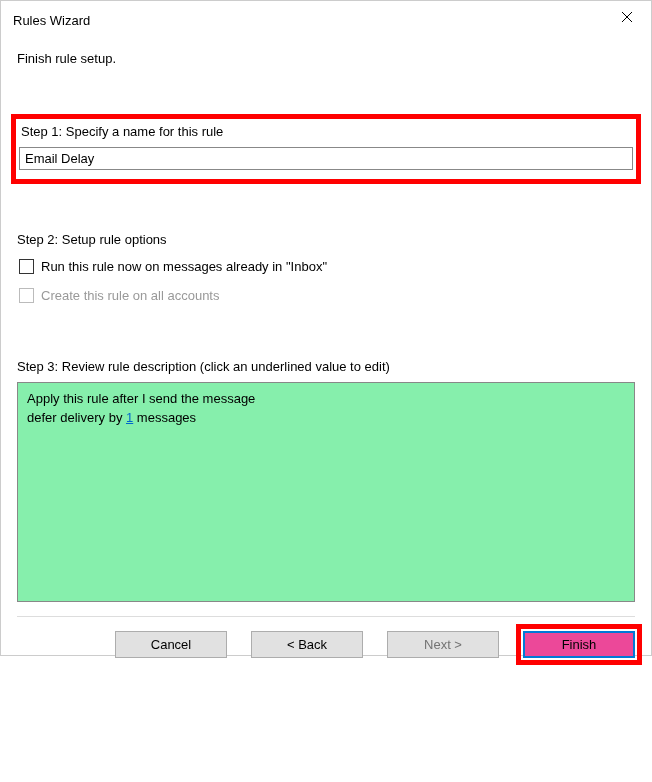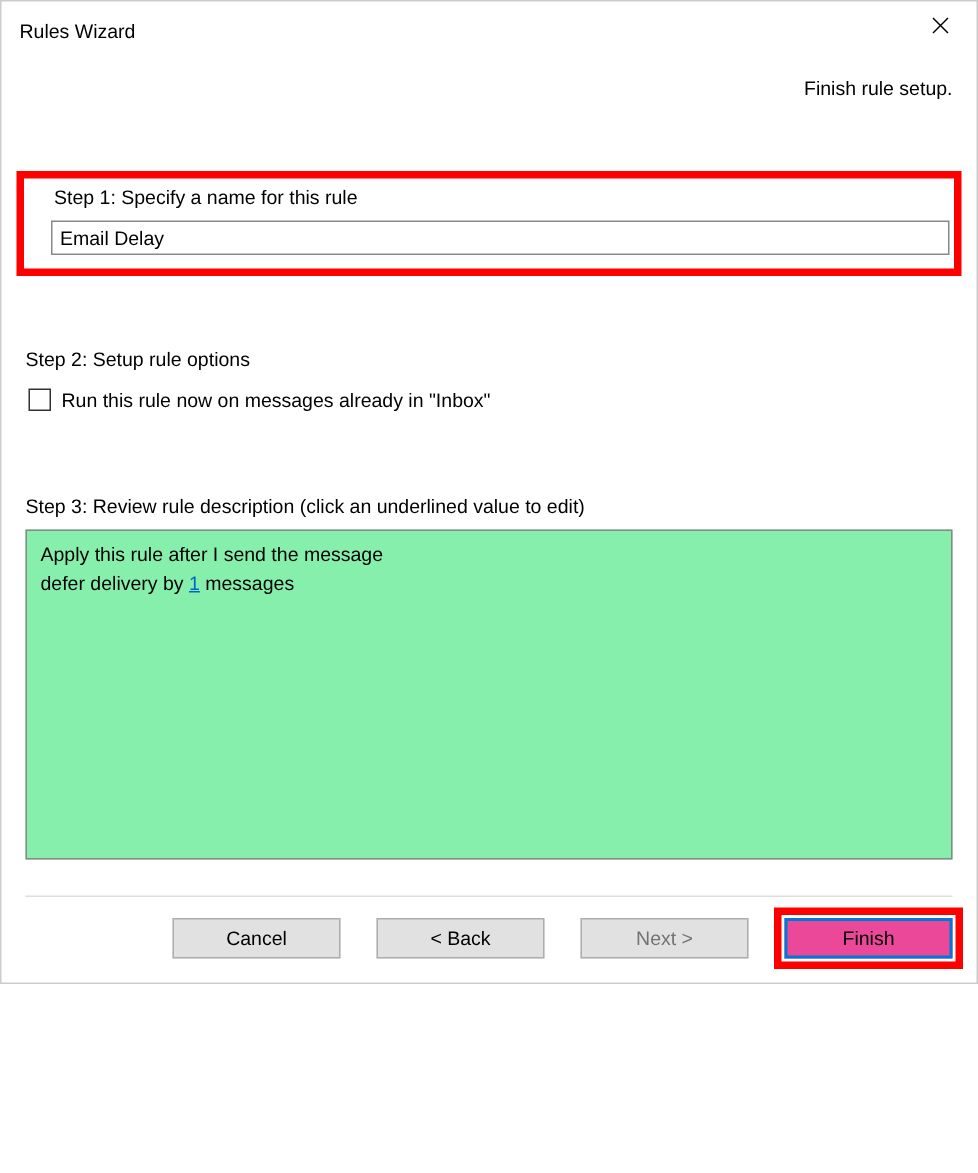--- a/index.html
+++ b/index.html
@@ -38,24 +38,24 @@
       margin-top: -6px;
       margin-right: -6px;
     }
     .close-btn svg { width: 12px; height: 12px; }
     .content {
       padding: 14px 16px 0 16px;
       flex: 1;
       display: flex;
       flex-direction: column;
     }
-    .subtitle { margin-bottom: 48px; text-align: right; }
+    .subtitle { margin-bottom: 48px; }
     .step1 {
       position: relative;
-      padding: 10px 8px 14px 23px;
+      padding: 10px 8px 14px 8px;
       margin: 0 -6px 48px -6px;
     }
     .step-label { margin-bottom: 8px; display:block; padding-left:2px;}
     .text-input {
       width: 100%;
       border: 1px solid #888;
       padding: 3px 5px;
       font-family: inherit;
       font-size: 13px;
     }
@@ -155,20 +155,24 @@
 
     <div class="step2">
       <span class="step2-label">Step 2: Setup rule options</span>
 
       <div class="cb-row">
         <span class="cb"></span>
         <span>Run this rule now on messages already in "Inbox"</span>
       </div>
 
 
+      <div class="cb-row disabled" style="margin-top:14px">
+        <span class="cb disabled"></span>
+        <span>Create this rule on all accounts</span>
+      </div>
     </div>
 
     <div>
       <span class="step3-label">Step 3: Review rule description (click an underlined value to edit)</span>
       <div class="desc-box">
         <div>Apply this rule after I send the message</div>
         <div>
           <span>defer delivery by </span><span class="link">1</span><span> messages</span>
         </div>
       </div>

